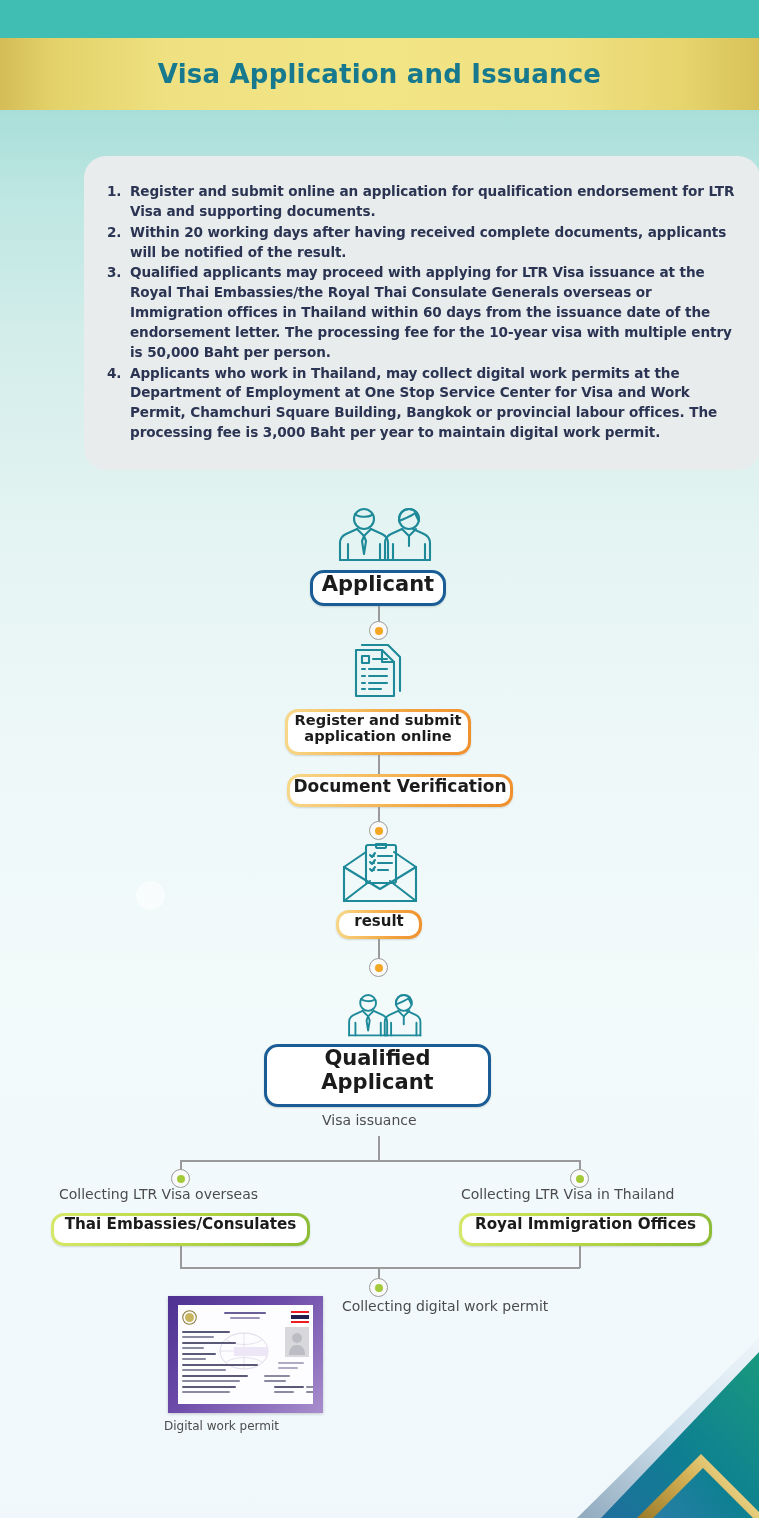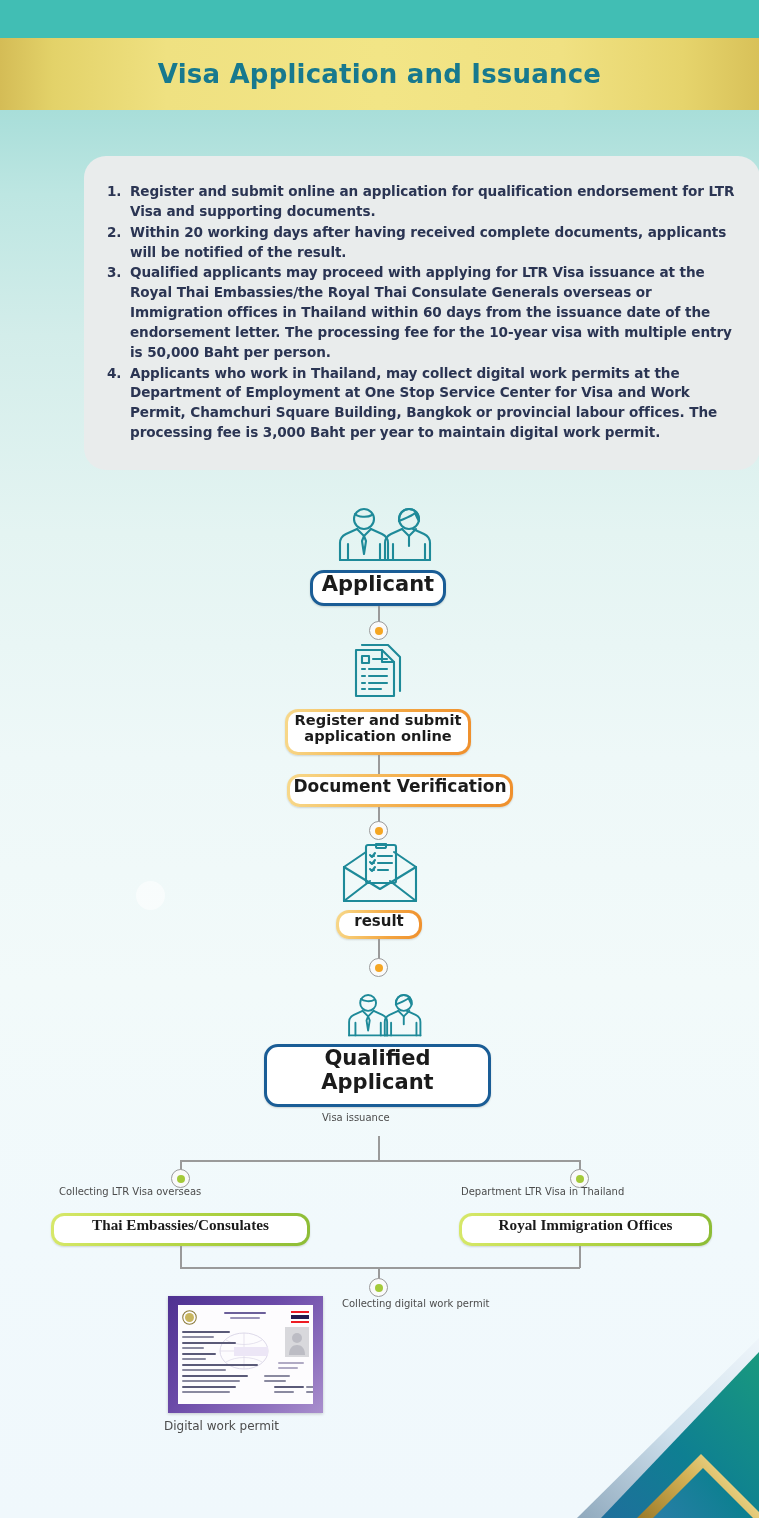--- a/index.html
+++ b/index.html
@@ -170,26 +170,25 @@
       linear-gradient(100deg, #f7d98c 0%, #f6c367 28%, #f3a541 62%, #ef8f2c 100%) border-box;
     box-shadow: 0 1px 2px rgba(0,0,0,.14);
   }
 
   .pill.green {
     border: 3.6px solid transparent;
     background:
       linear-gradient(#ffffff,#ffffff) padding-box,
       linear-gradient(100deg, #d7e86a 0%, #c2de50 30%, #a9cf3e 65%, #8cbc36 100%) border-box;
     box-shadow: 0 1px 2px rgba(0,0,0,.14);
-    font-family: Liberation Serif, serif;
   }
 
   .caption {
     position: absolute;
-    font-size: 10px;
+    font-size: 14px;
     color: #4c4c4c;
     font-weight: normal;
     white-space: nowrap;
   }
 
   .icon-wrap { position: absolute; }
 
   
   .permit {
     position: absolute;
@@ -355,21 +354,21 @@
       </div>
     <div class="dot green" style="left:570px; top:1169px;">
         <i></i>
       </div>
 
     <div class="caption" style="left:59px; top:1186px;">Collecting LTR Visa overseas</div>
     <div class="pill green" style="left:51px; top:1213px; width:259px; height:33px; font-size:15.2px;">
       <span>Thai Embassies/Consulates</span>
     </div>
 
-    <div class="caption" style="left:461px; top:1186px;">Department LTR Visa in Thailand</div>
+    <div class="caption" style="left:461px; top:1186px;">Collecting LTR Visa in Thailand</div>
     <div class="pill green" style="left:459px; top:1213px; width:253px; height:33px; font-size:15.2px;">
       <span>Royal Immigration Offices</span>
     </div>
 
     <div class="line-v" style="left:180px; top:1246px; height:22px;"></div>
     <div class="line-v" style="left:579px; top:1246px; height:22px;"></div>
     <div class="line-h" style="left:180px; top:1267px; width:400px;"></div>
     <div class="line-v" style="left:378px; top:1267px; height:17px;"></div>
     <div class="dot green" style="left:369px; top:1278px;">
         <i></i>

